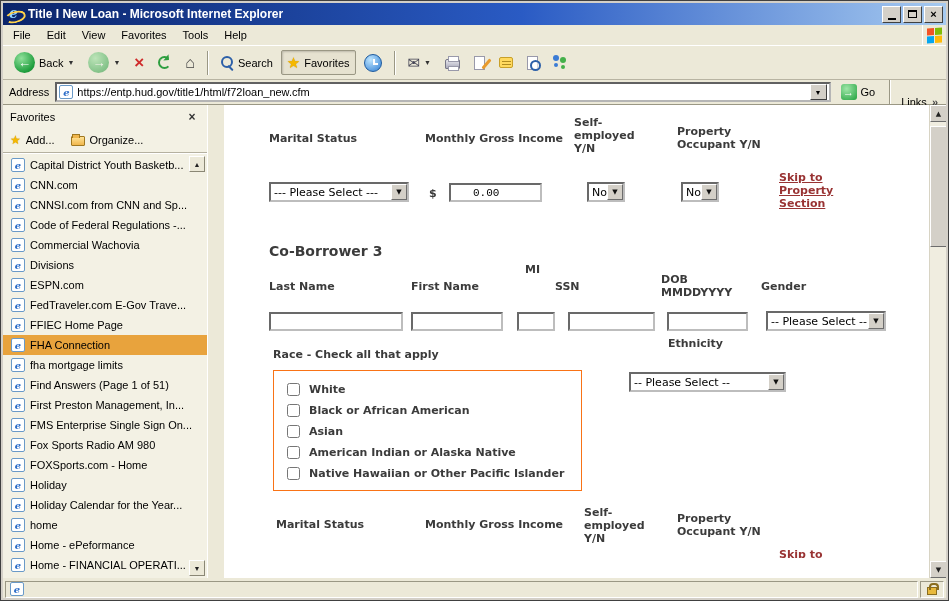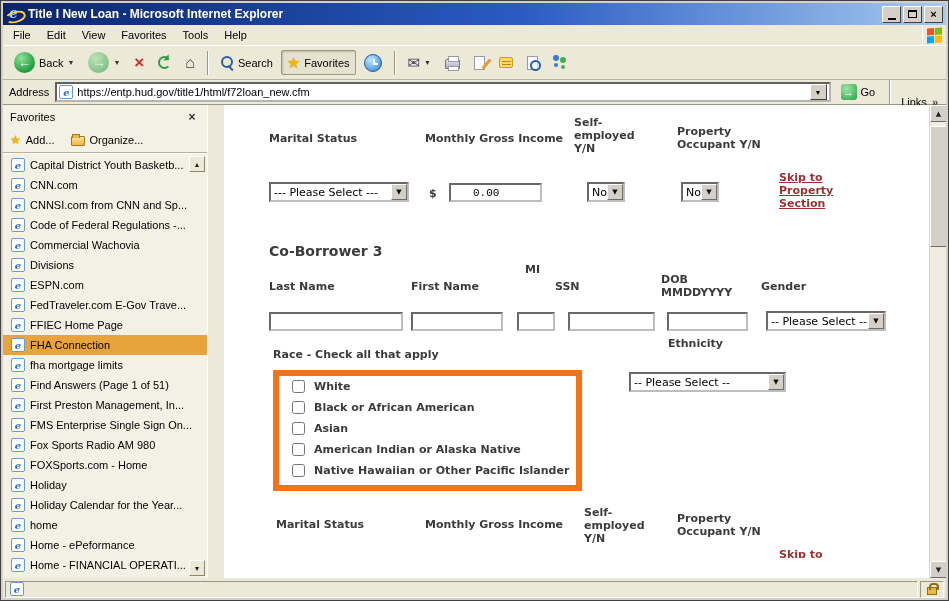--- a/index.html
+++ b/index.html
@@ -141,21 +141,21 @@
   .heading { position:absolute; font-weight:bold; font-size:14px; color:#3b3b3b; }
   .tin { position:absolute; height:19px; border:2px inset #bdbdbd; background:#fff;
     font:11px "DejaVu Sans",sans-serif; padding:0 3px; }
   .combo { position:absolute; height:20px; background:#fff; border:2px inset #bdbdbd; display:flex; align-items:stretch; }
   .combo-text { flex:1; display:flex; align-items:center; padding:0 3px; font-size:11px; white-space:nowrap; overflow:hidden; }
   .combo-btn { width:16px; background:#D4D0C8; border:1px solid; border-color:#fff #6d6d6d #6d6d6d #fff;
     display:flex; align-items:center; justify-content:center; flex:none; }
   .combo-btn i { font-style:normal; font-size:7px; color:#111; }
   .red-link { position:absolute; color:#993333; font-weight:bold; font-size:11px;
     text-decoration:underline; line-height:13px; }
-  .race-box { position:absolute; border:6px solid #f97316; }
+  .race-box { position:absolute; border:1px solid #f97316; padding-top:8px; }
   .cb-row { display:flex; align-items:center; gap:9px; height:21px; padding-left:13px; }
   .cb-row input { width:13px; height:13px; }
   .cb-label { font-weight:bold; font-size:11px; color:#3b3b3b; white-space:nowrap; }
   .clip { position:absolute; height:10px; overflow:hidden; }
 
   
   .statusbar { position:absolute; left:2px; top:577px; right:2px; height:20px; background:#ECE9D8;
     display:flex; align-items:center; gap:2px; padding:2px 2px 0 2px; }
   .sb-pane { height:17px; border:1px solid; border-color:#9a9784 #fff #fff #9a9784;
     display:flex; align-items:center; gap:5px; padding:0 4px; }

